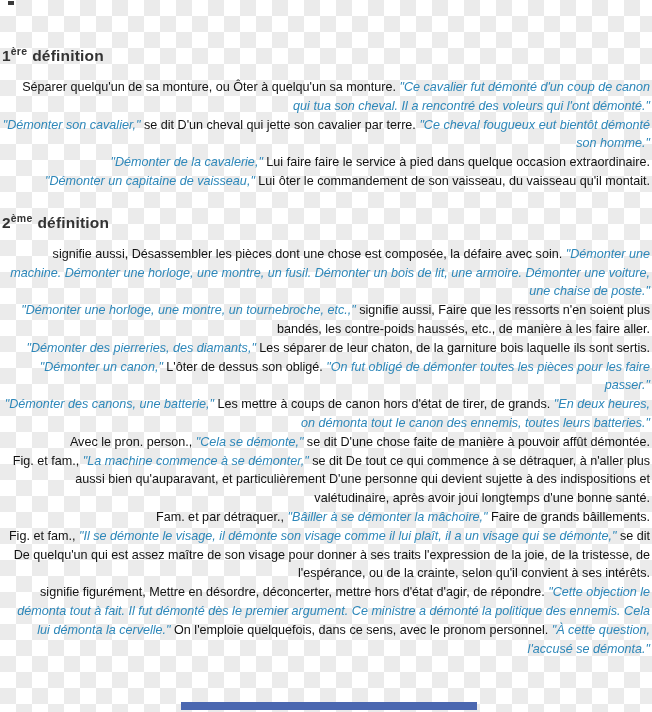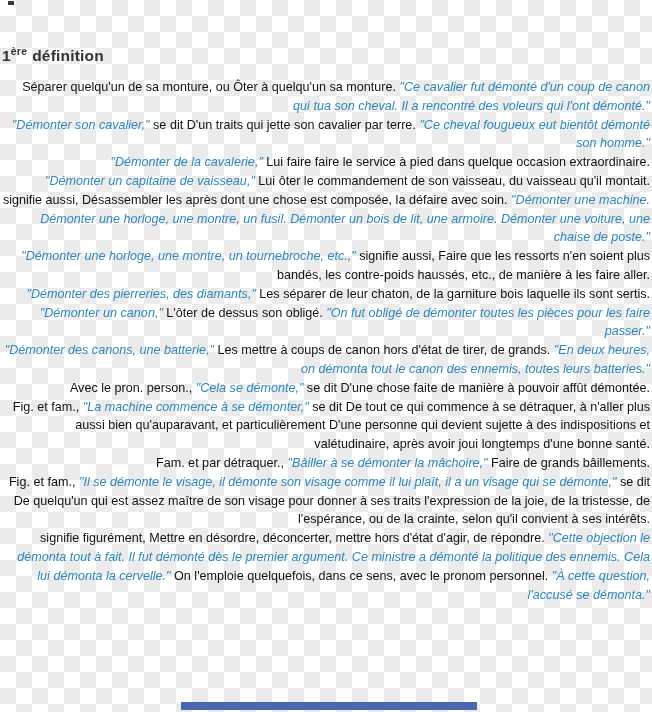--- a/index.html
+++ b/index.html
@@ -64,26 +64,27 @@
 </head>
 <body>
 
 <div class="corner-artifact"></div>
 
 <main class="doc">
   <div id="sections">
       <section>
         <h2 class="def-heading"><span>1</span><sup>ère</sup><span class="def-label">définition</span></h2>
         <p class="def-par"><span>Séparer quelqu'un de sa monture, ou Ôter à quelqu'un sa monture. </span><span class="quote">"Ce cavalier fut démonté d'un coup de canon qui tua son cheval. Il a rencontré des voleurs qui l'ont démonté."</span></p>
-        <p class="def-par"><span class="quote">"Démonter son cavalier,"</span><span> se dit D'un traits qui jette son cavalier par terre. </span><span class="quote">"Ce cheval fougueux eut bientôt démonté son homme."</span></p>
+        <p class="def-par"><span class="quote">"Démonter son cavalier,"</span><span> se dit D'un cheval qui jette son cavalier par terre. </span><span class="quote">"Ce cheval fougueux eut bientôt démonté son homme."</span></p>
         <p class="def-par"><span class="quote">"Démonter de la cavalerie,"</span><span> Lui faire faire le service à pied dans quelque occasion extraordinaire.</span></p>
         <p class="def-par"><span class="quote">"Démonter un capitaine de vaisseau,"</span><span> Lui ôter le commandement de son vaisseau, du vaisseau qu'il montait.</span></p>
       </section>
       <section>
-        <p class="def-par"><span>signifie aussi, Désassembler les après dont une chose est composée, la défaire avec soin. </span><span class="quote">"Démonter une machine. Démonter une horloge, une montre, un fusil. Démonter un bois de lit, une armoire. Démonter une voiture, une chaise de poste."</span></p>
+        <h2 class="def-heading"><span>2</span><sup>ème</sup><span class="def-label">définition</span></h2>
+        <p class="def-par"><span>signifie aussi, Désassembler les pièces dont une chose est composée, la défaire avec soin. </span><span class="quote">"Démonter une machine. Démonter une horloge, une montre, un fusil. Démonter un bois de lit, une armoire. Démonter une voiture, une chaise de poste."</span></p>
         <p class="def-par"><span class="quote">"Démonter une horloge, une montre, un tournebroche, etc.,"</span><span> signifie aussi, Faire que les ressorts n'en soient plus bandés, les contre-poids haussés, etc., de manière à les faire aller.</span></p>
         <p class="def-par"><span class="quote">"Démonter des pierreries, des diamants,"</span><span> Les séparer de leur chaton, de la garniture bois laquelle ils sont sertis.</span></p>
         <p class="def-par"><span class="quote">"Démonter un canon,"</span><span> L'ôter de dessus son obligé. </span><span class="quote">"On fut obligé de démonter toutes les pièces pour les faire passer."</span></p>
         <p class="def-par"><span class="quote">"Démonter des canons, une batterie,"</span><span> Les mettre à coups de canon hors d'état de tirer, de grands. </span><span class="quote">"En deux heures, on démonta tout le canon des ennemis, toutes leurs batteries."</span></p>
         <p class="def-par"><span>Avec le pron. person., </span><span class="quote">"Cela se démonte,"</span><span> se dit D'une chose faite de manière à pouvoir affût démontée.</span></p>
         <p class="def-par"><span>Fig. et fam., </span><span class="quote">"La machine commence à se démonter,"</span><span> se dit De tout ce qui commence à se détraquer, à n'aller plus aussi bien qu'auparavant, et particulièrement D'une personne qui devient sujette à des indispositions et valétudinaire, après avoir joui longtemps d'une bonne santé.</span></p>
         <p class="def-par"><span>Fam. et par détraquer., </span><span class="quote">"Bâiller à se démonter la mâchoire,"</span><span> Faire de grands bâillements.</span></p>
         <p class="def-par"><span>Fig. et fam., </span><span class="quote">"Il se démonte le visage, il démonte son visage comme il lui plaît, il a un visage qui se démonte,"</span><span> se dit De quelqu'un qui est assez maître de son visage pour donner à ses traits l'expression de la joie, de la tristesse, de l'espérance, ou de la crainte, selon qu'il convient à ses intérêts.</span></p>
       </section>
       <section>

